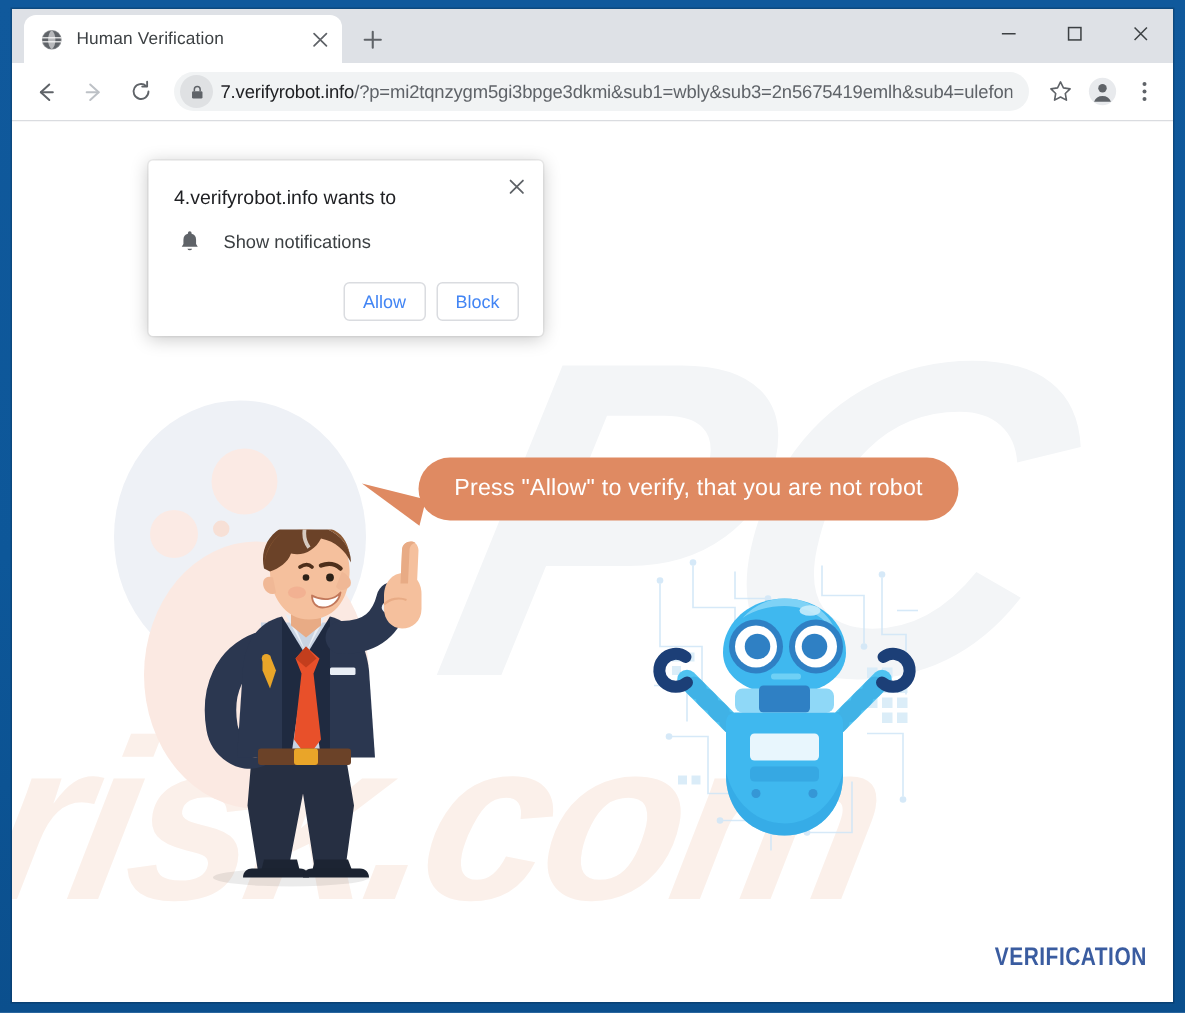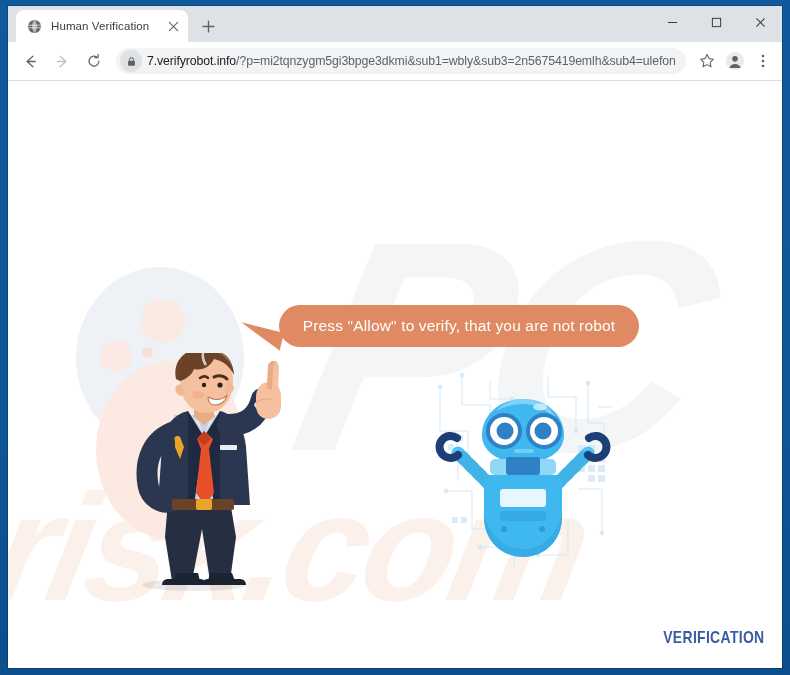--- a/index.html
+++ b/index.html
@@ -25,21 +25,21 @@
     box-shadow: 0 0 0 1px rgba(0,0,0,.18);
   }
 
   
   #tab-strip {
     height: 36px; background: #dee1e6;
     display: flex; align-items: flex-end; position: relative;
     flex: none;
   }
   #tab {
-    margin-left: 8px; width: 172px; height: 32px;
+    margin-left: 8px; width: 212px; height: 32px;
     background: #fff; border-radius: 8px 8px 0 0;
     display: flex; align-items: center; padding: 0 6px 0 10px;
     position: relative;
   }
   #tab-favicon {
     width: 16px; height: 16px; flex: none; margin-right: 9px;
     display: flex; align-items: center; justify-content: center;
   }
   #tab-title {
     flex: 1; font-size: 11.5px; color: #3c4043;
@@ -460,16 +460,37 @@
         <path d="M92 44 c7 4 15 3 19 -2 c-1 6 -6 10 -12 10 c-4 0 -7 -3 -7 -8z" fill="#ffffff" stroke="#c2785b" stroke-width="1.2" stroke-linejoin="round"></path>
       </svg>
 
       <div id="speech-tail"></div>
       <div id="speech-bubble">
         <span id="speech-text">Press "Allow" to verify, that you are not robot</span>
       </div>
 
       <div id="verification-mark">VERIFICATION</div>
 
+      <div id="notification-popup">
+        <div id="popup-close">
+          <svg width="11" height="11" viewBox="0 0 12 12">
+            <path d="M1.5 1.5 L10.5 10.5 M10.5 1.5 L1.5 10.5" stroke="#5f6368" stroke-width="1.3" stroke-linecap="round"></path>
+          </svg>
+        </div>
+        <div id="popup-title">4.verifyrobot.info wants to</div>
+        <div id="popup-permission-row">
+          <span id="bell-icon">
+            <svg width="15" height="16" viewBox="0 0 16 17">
+              <path d="M8 1.2a1.3 1.3 0 0 1 1.3 1.3v.5a4.4 4.4 0 0 1 3.2 4.2v3l1.2 2.1H2.3l1.2-2.1v-3a4.4 4.4 0 0 1 3.2-4.2v-.5A1.3 1.3 0 0 1 8 1.2z" fill="#5f6368"></path>
+              <path d="M6.3 13.6a1.8 1.8 0 0 0 3.4 0z" fill="#5f6368"></path>
+            </svg>
+          </span>
+          <span id="popup-permission-label">Show notifications</span>
+        </div>
+        <div id="popup-actions">
+          <button class="popup-btn">Allow</button>
+          <button class="popup-btn">Block</button>
+        </div>
+      </div>
 
     </div>
   </div>
 </div>
 
 </body></html>

